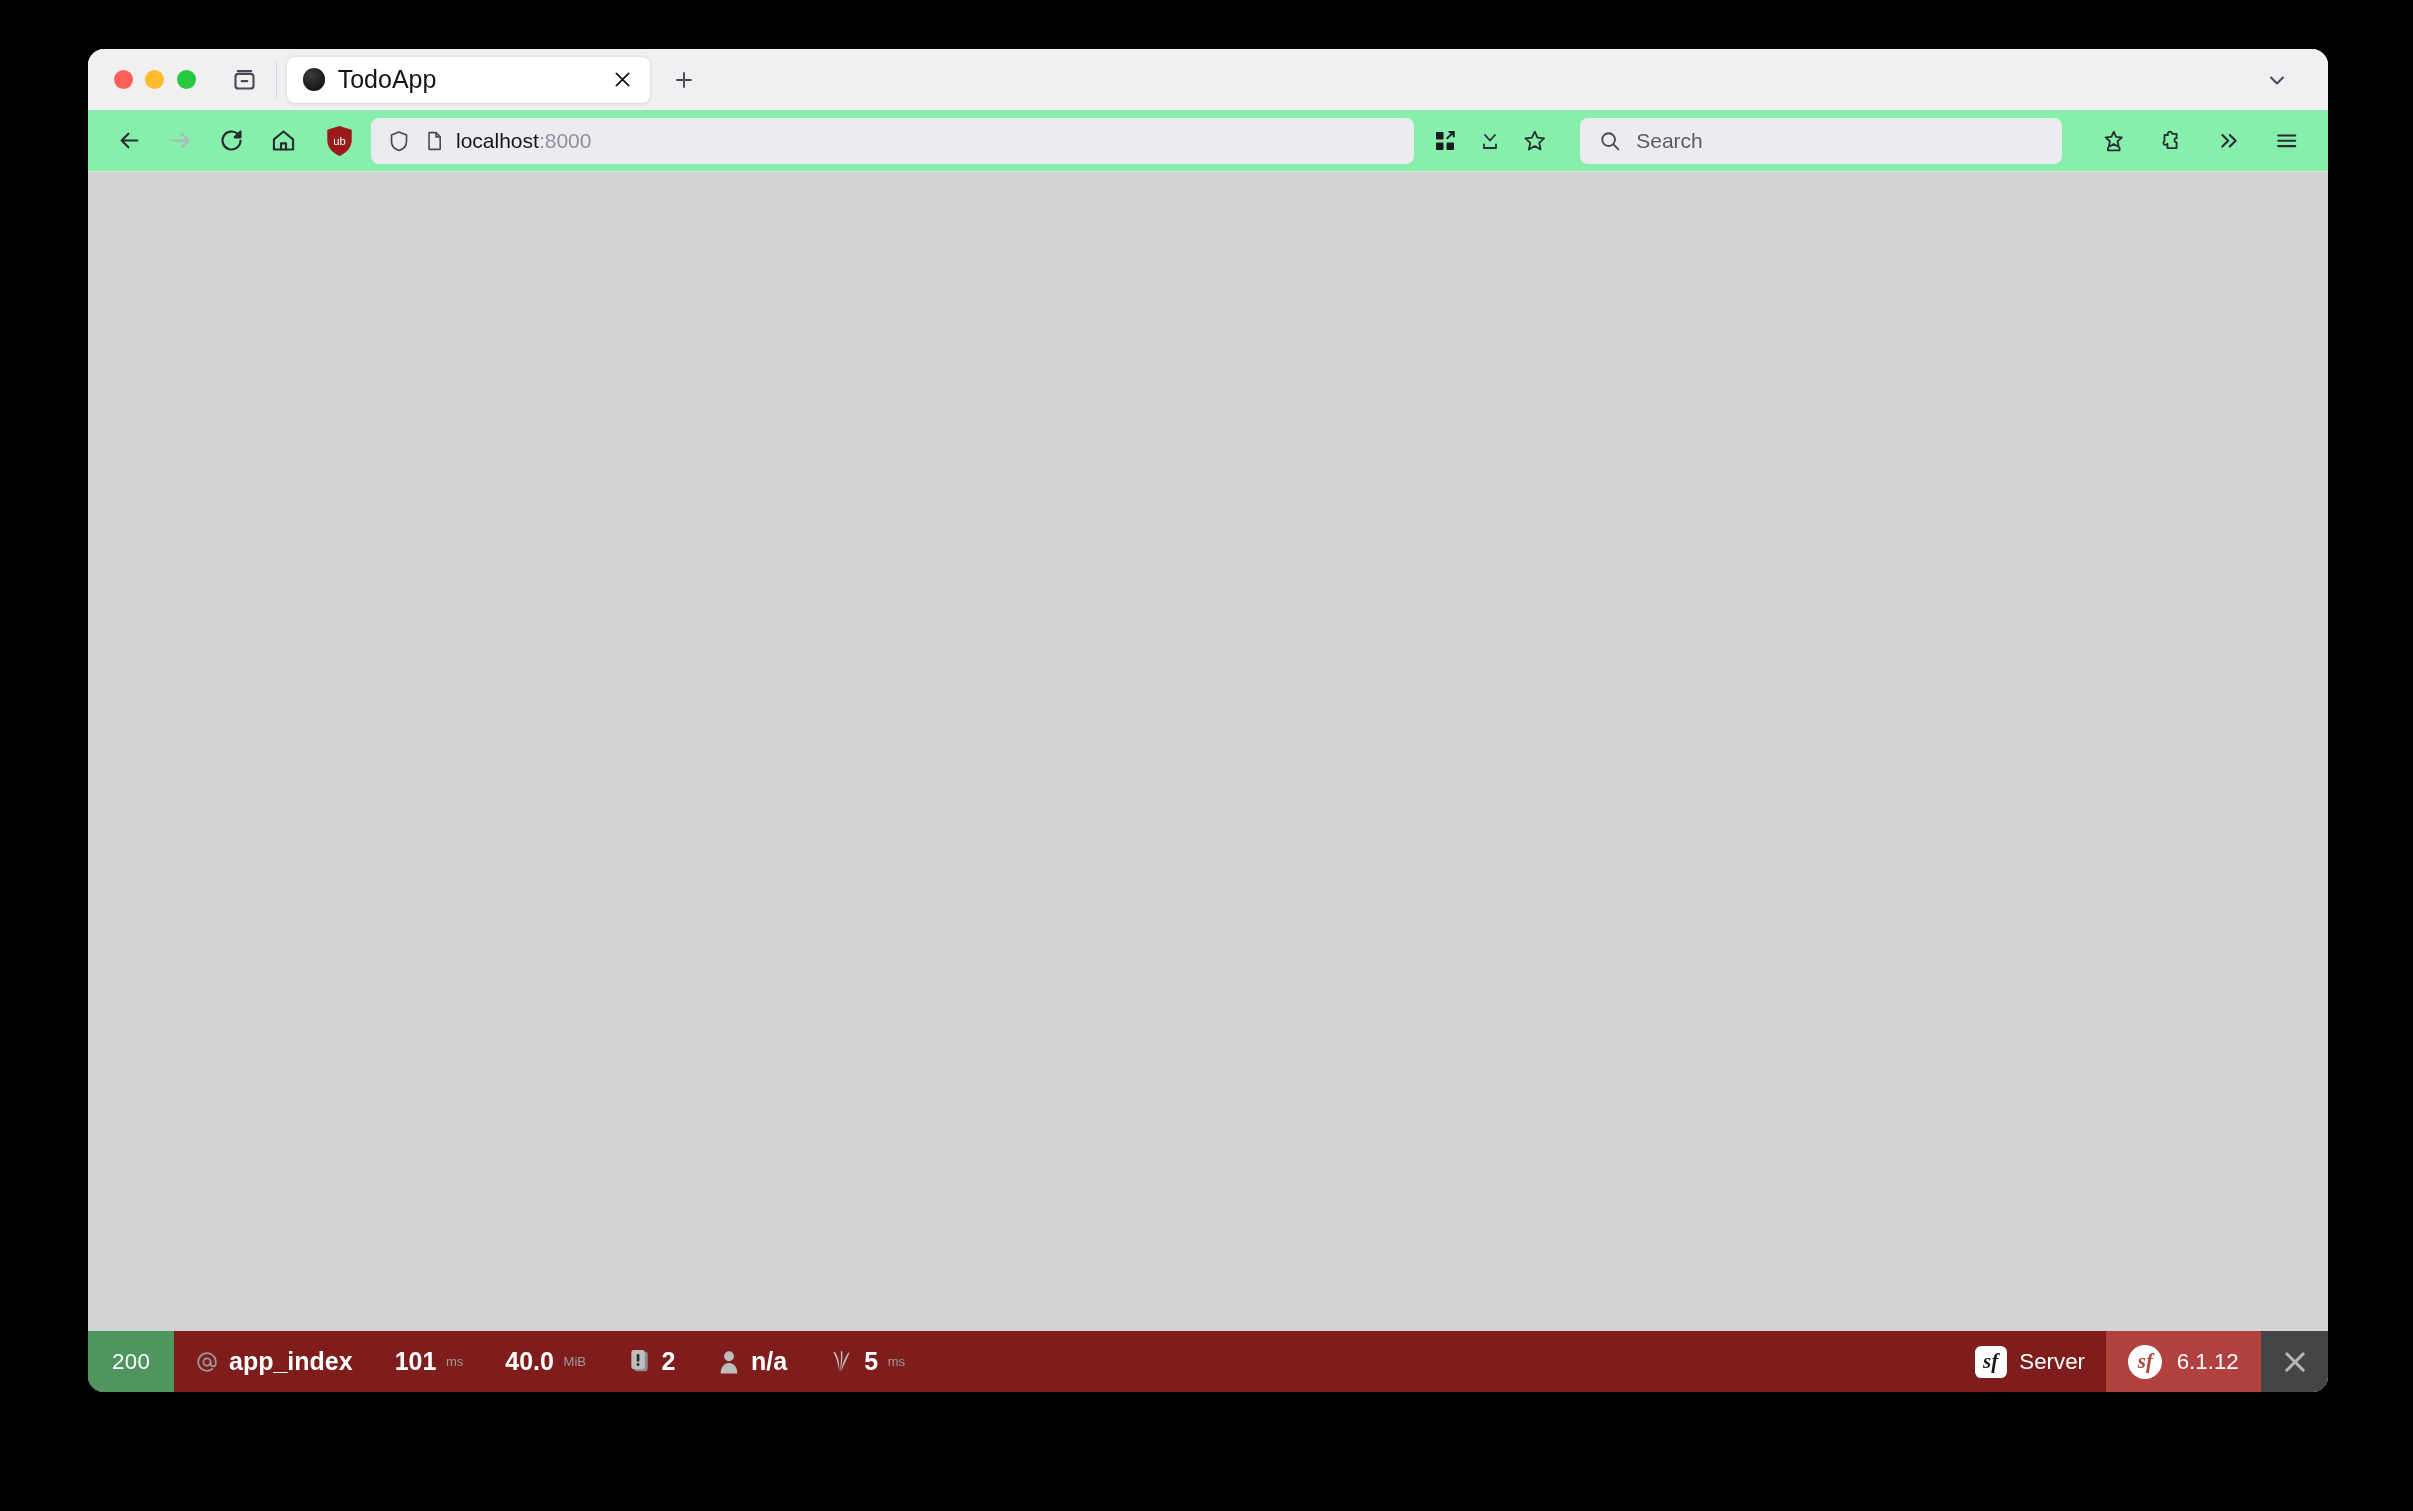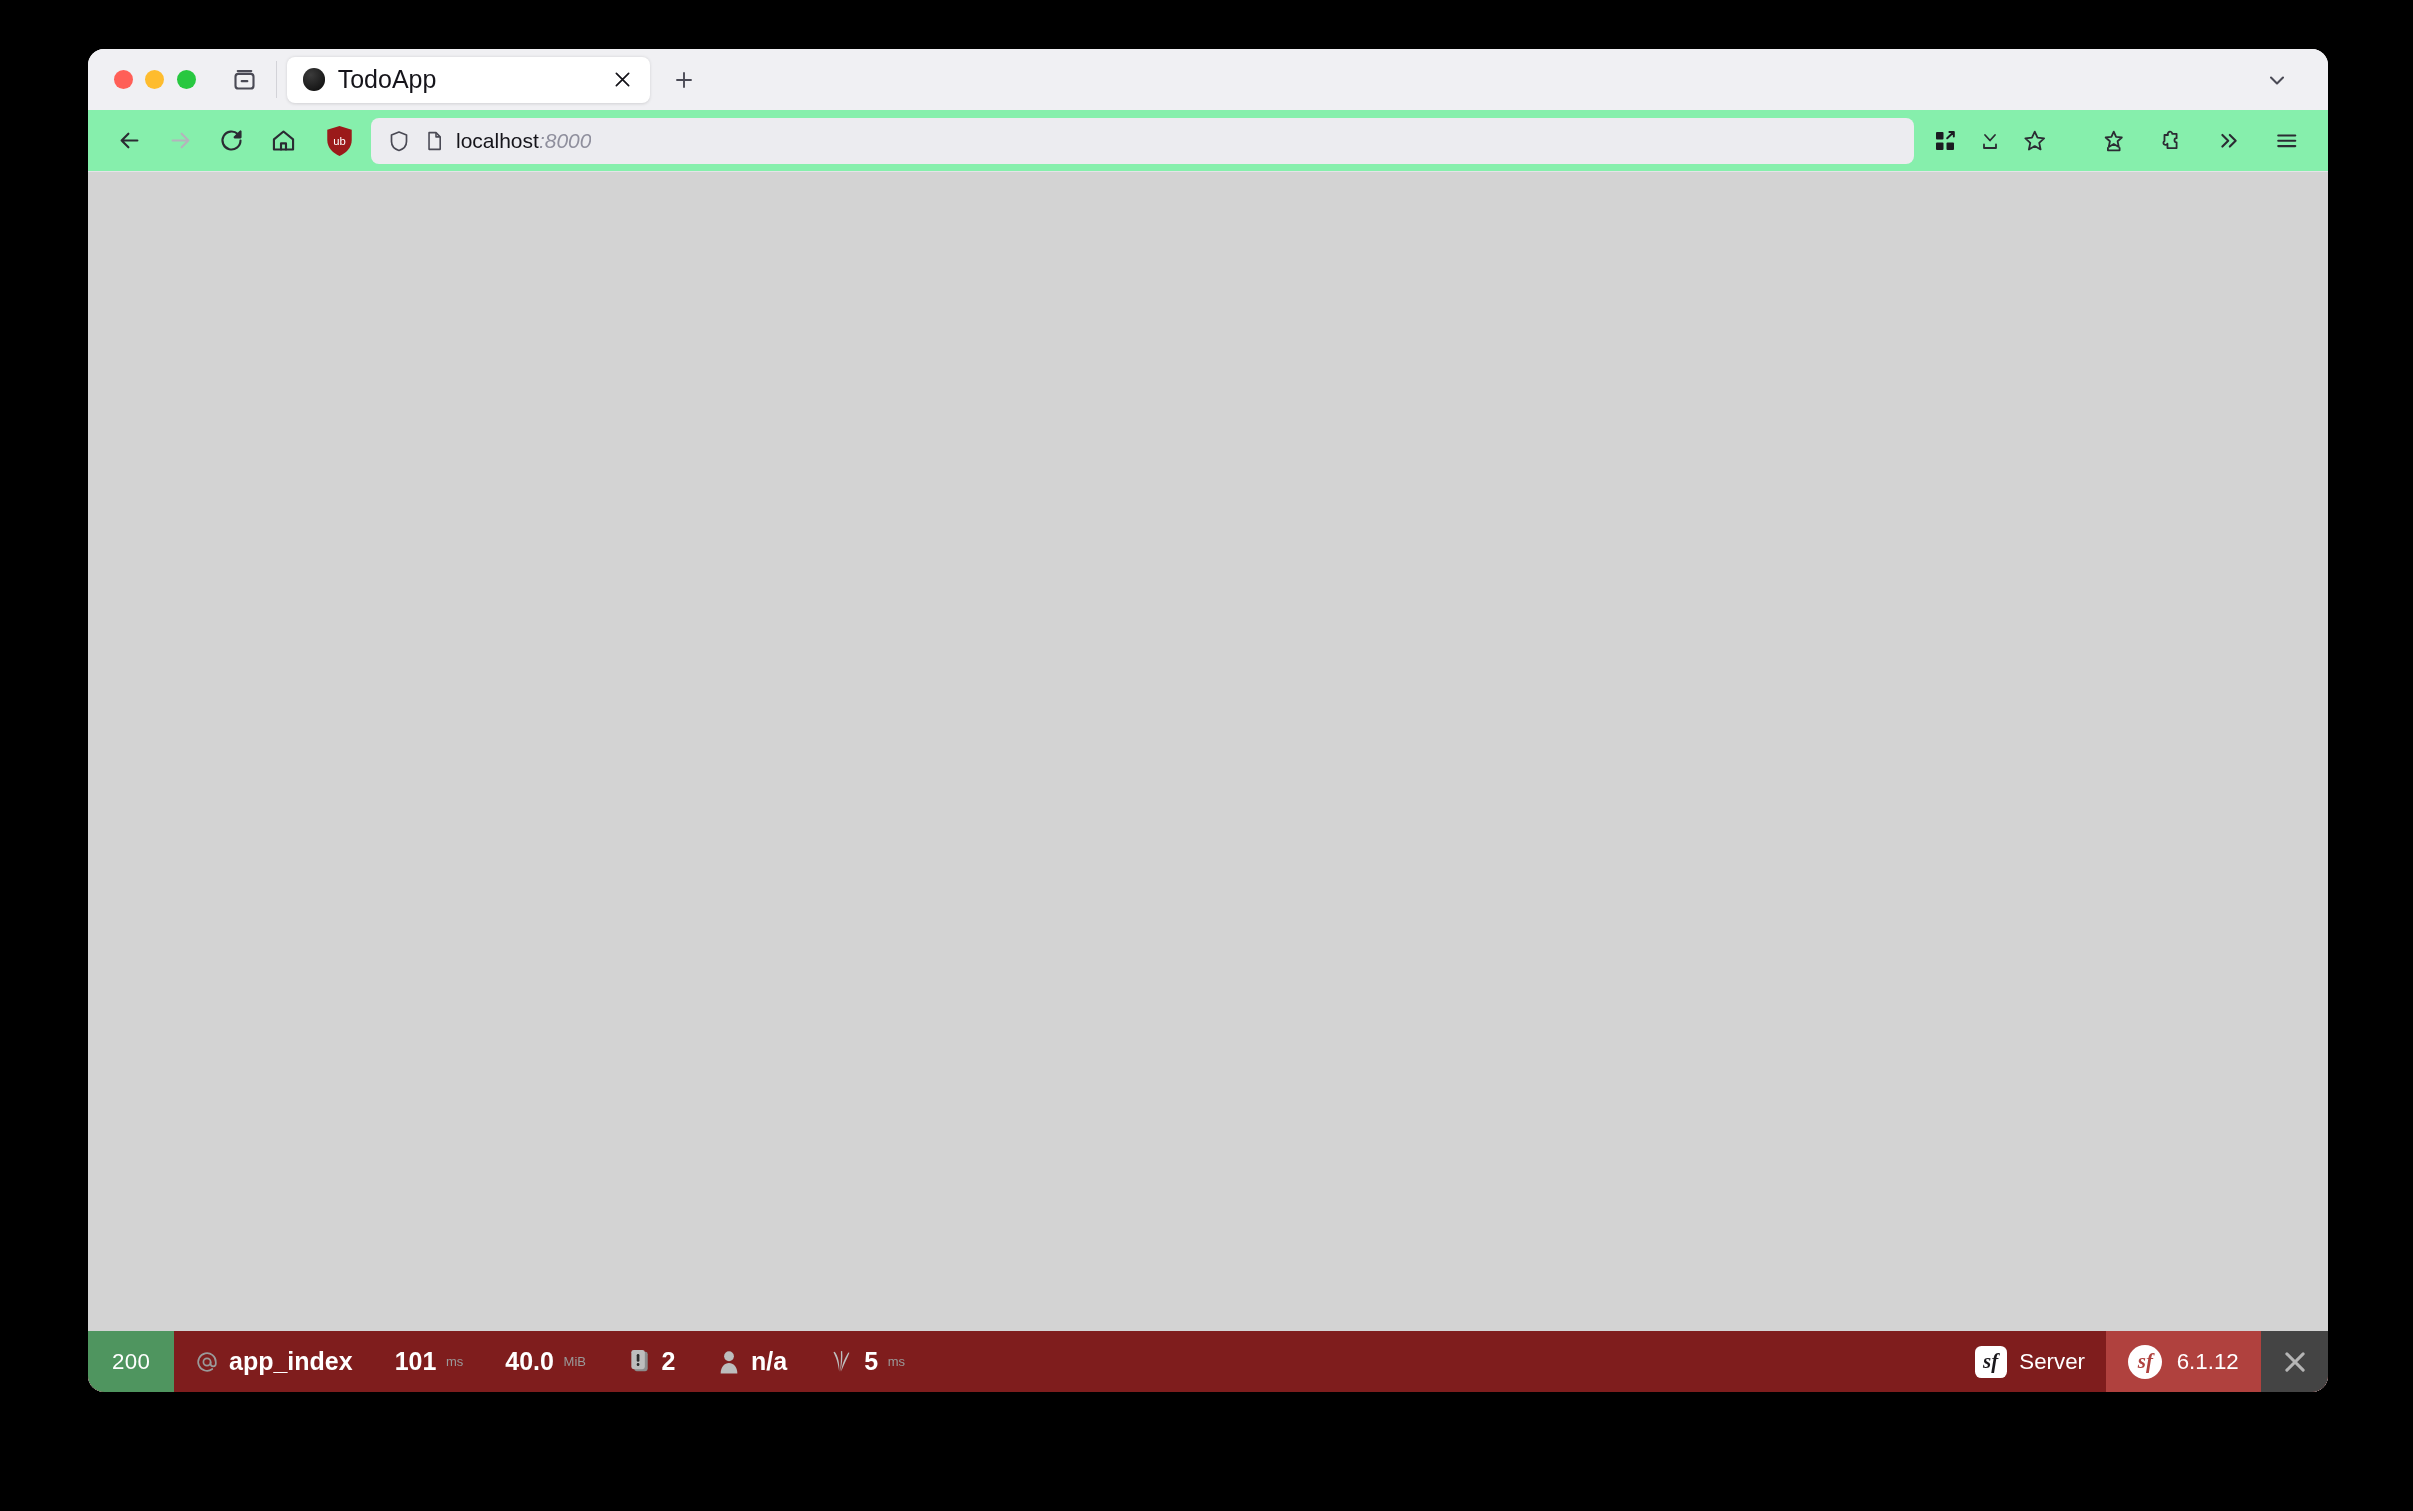--- a/index.html
+++ b/index.html
@@ -180,21 +180,21 @@
     padding: 0 16px;
     gap: 11.2px;
     min-width: 0;
   }
   .url-text {
     font-size: 21px;
     color: #15141a;
     white-space: nowrap;
     overflow: hidden;
   }
-  .url-text .port { color: #8f8f9d; font-style: italic; }
+  .url-text .port { color: #8f8f9d; }
 
   .urlbar-actions {
     display: flex;
     align-items: center;
     gap: 4.8px;
     margin-left: 11.2px;
     flex: 0 0 auto;
   }
   .urlbar-action {
     width: 40px;
@@ -448,20 +448,27 @@
             </svg>
           </div>
           <div class="urlbar-action">
             <svg width="25.5" height="25.5" viewBox="0 0 24 24" fill="none" stroke="#2b2b33" stroke-width="1.7" stroke-linejoin="round">
               <path d="M12 3.4 L14.6 9.1 L20.8 9.8 L16.2 14 L17.5 20.2 L12 17 L6.5 20.2 L7.8 14 L3.2 9.8 L9.4 9.1 Z"></path>
             </svg>
           </div>
         </div>
       </div>
 
+      <div class="searchbox">
+        <svg width="24" height="24" viewBox="0 0 24 24" fill="none" stroke="#4a4a55" stroke-width="1.9" stroke-linecap="round">
+          <circle cx="10.6" cy="10.6" r="6.4"></circle>
+          <path d="M15.4 15.4 L20.4 20.4"></path>
+        </svg>
+        <div class="search-placeholder">Search</div>
+      </div>
 
       <div class="nav-right">
         <div class="nav-btn">
           <svg width="25.5" height="25.5" viewBox="0 0 24 24" fill="none" stroke="#2b2b33" stroke-width="1.7" stroke-linejoin="round" stroke-linecap="round">
             <path d="M12 3.4 L14.2 8.3 L19.6 8.9 L15.6 12.5 L16.7 17.8 L12 15 L7.3 17.8 L8.4 12.5 L4.4 8.9 L9.8 8.3 Z"></path>
             <path d="M6.5 18.8 V21 H17.5 V18.8"></path>
           </svg>
         </div>
         <div class="nav-btn">
           <svg width="25.5" height="25.5" viewBox="0 0 24 24" fill="none" stroke="#2b2b33" stroke-width="1.7" stroke-linejoin="round">

